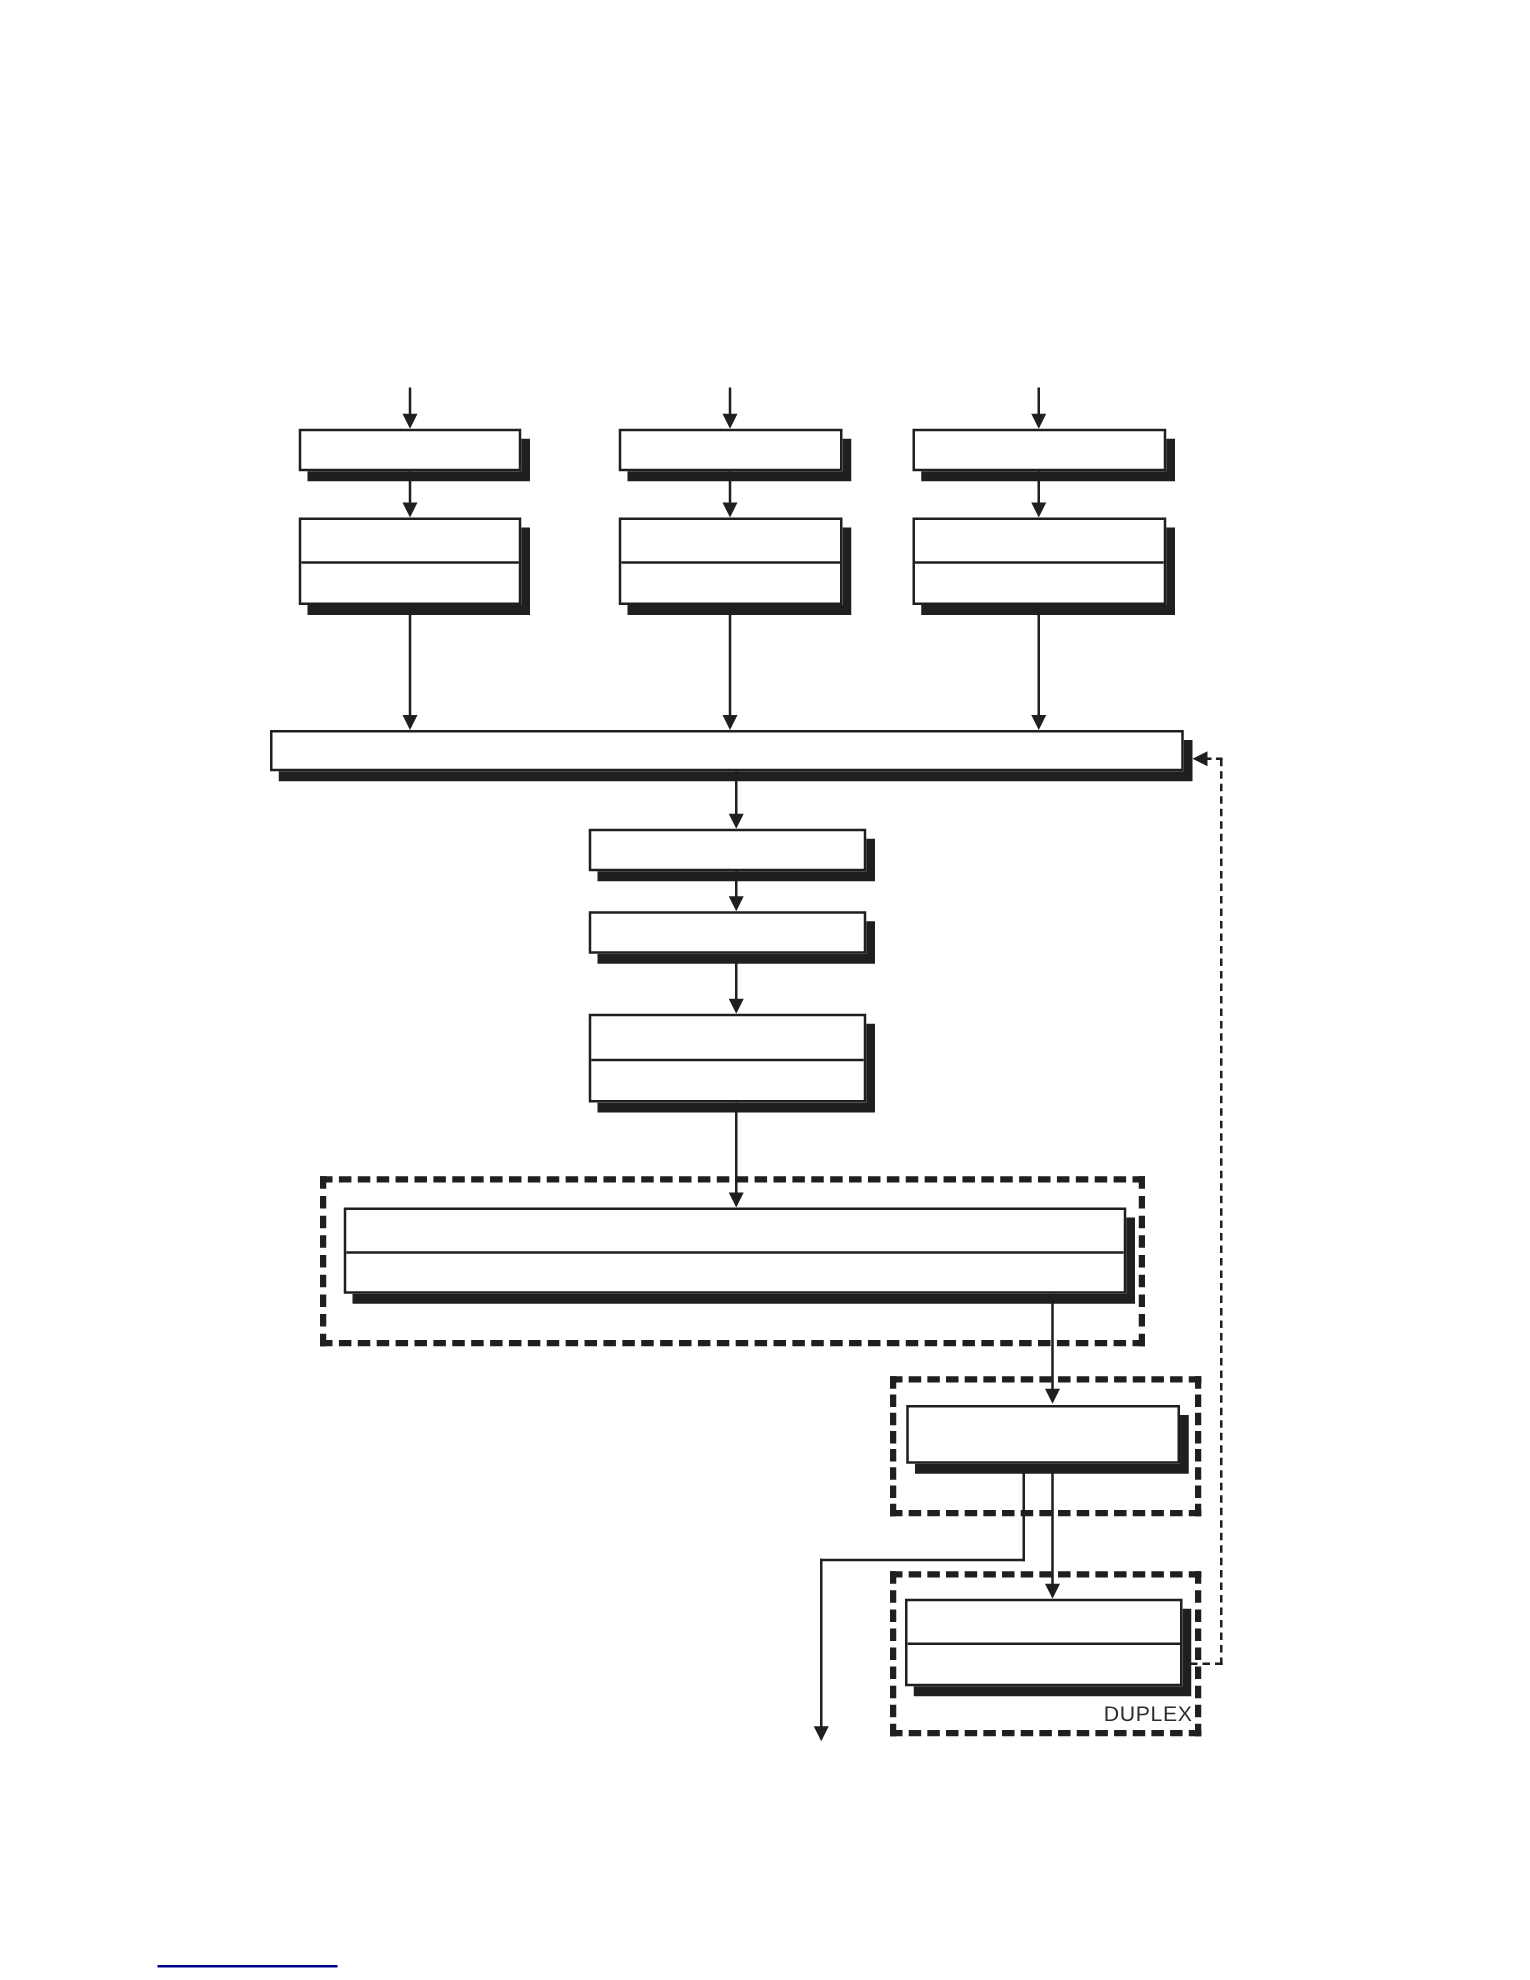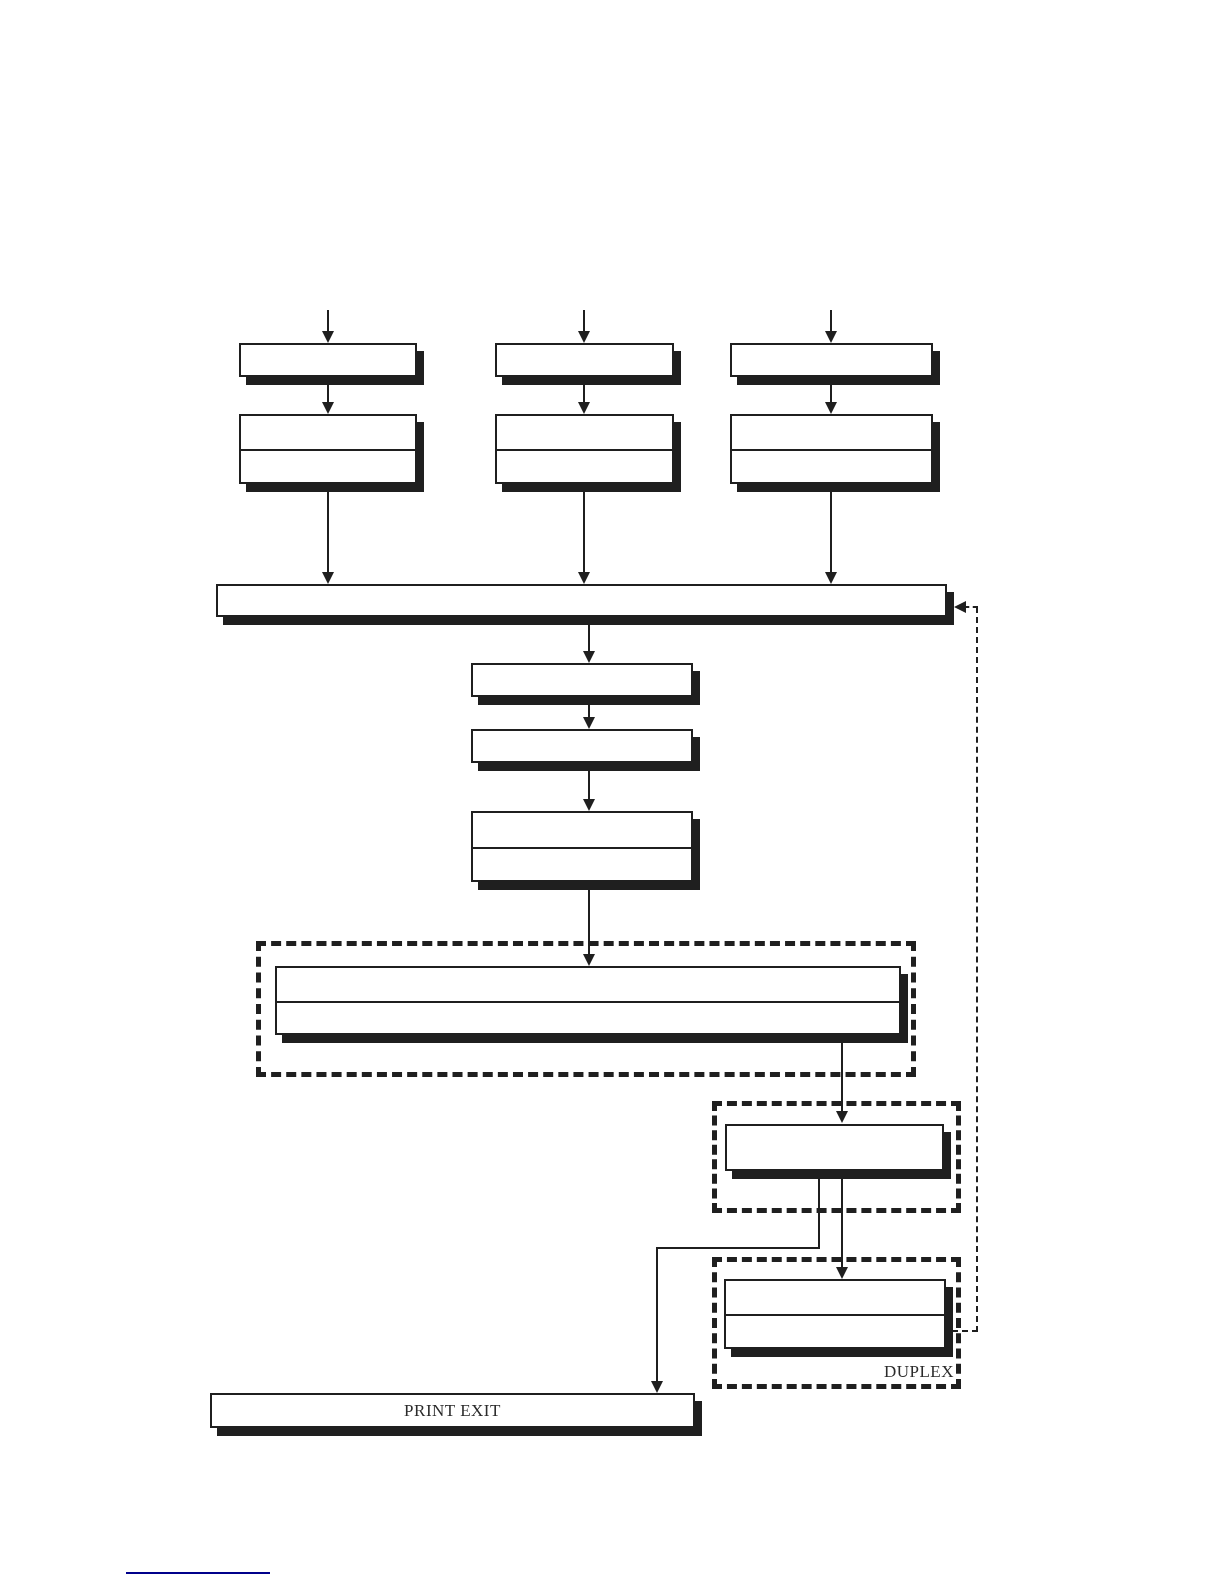--- a/index.html
+++ b/index.html
@@ -1,18 +1,18 @@
 <!DOCTYPE html>
 <html><head>
 <meta charset="utf-8">
 <style>
   html,body{margin:0;padding:0;background:#ffffff;}
   #canvas{
     position:relative;width:1224px;height:1584px;background:#ffffff;
-    font-family:Liberation Serif, serif;overflow:hidden;
+    font-family:Liberation Sans, sans-serif;overflow:hidden;
   }
   *{box-sizing:border-box;}
   .node{
     position:absolute;background:#ffffff;border:2px solid #1f1f1f;
     box-shadow:7px 8px 0 0 #1f1f1f;
   }
   .divider{position:absolute;left:0;right:0;height:0;border-top:2px solid #1f1f1f;}
   .vline{position:absolute;width:2px;background:#1f1f1f;}
   .hline{position:absolute;height:2px;background:#1f1f1f;}
   .arr-down{
@@ -117,19 +117,16 @@
   <div class="node" style="left:724px;top:1279px;width:222px;height:70px;">
     <div class="divider" style="top:33px;"></div>
   </div>
   <div class="corner-label" style="left:780px;top:1362px;width:174px;">DUPLEX</div>
 
   <div class="dot-h" style="left:952px;top:1330px;width:26px;"></div>
   <div class="dot-v" style="left:976px;top:607px;height:725px;"></div>
   <div class="dot-h" style="left:964px;top:606px;width:14px;"></div>
   <div class="arr-left" style="left:954px;top:601px;"></div>
 
-  <div class="node" style="left:210px;top:1393px;width:485px;height:35px;">
-    <div class="bar-label">PRINT EXIT</div>
-  </div>
 
   <div class="footer-rule" style="left:126px;top:1572px;width:144px;height:2px;"></div>
 
 </div>
 
 </body></html>

